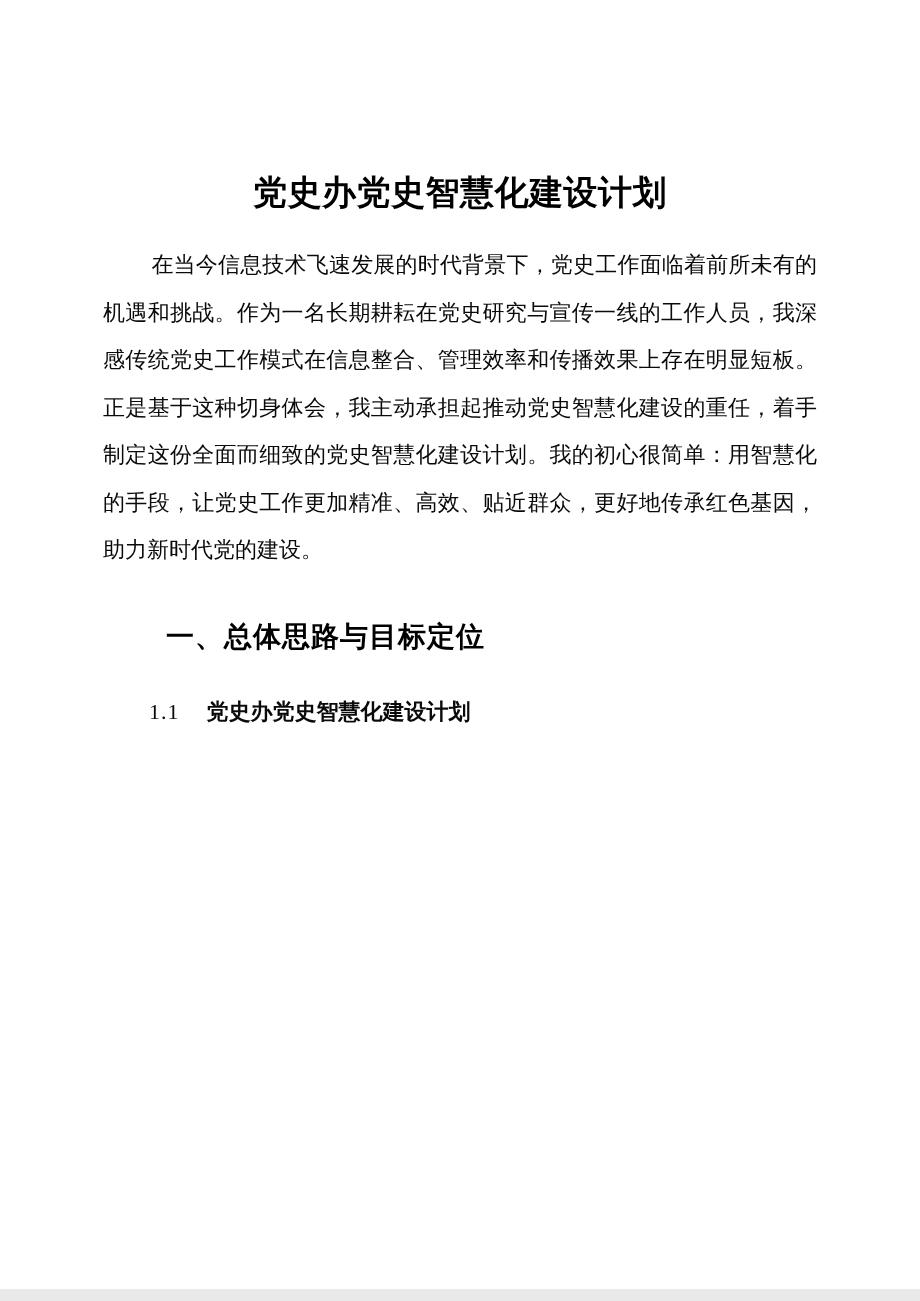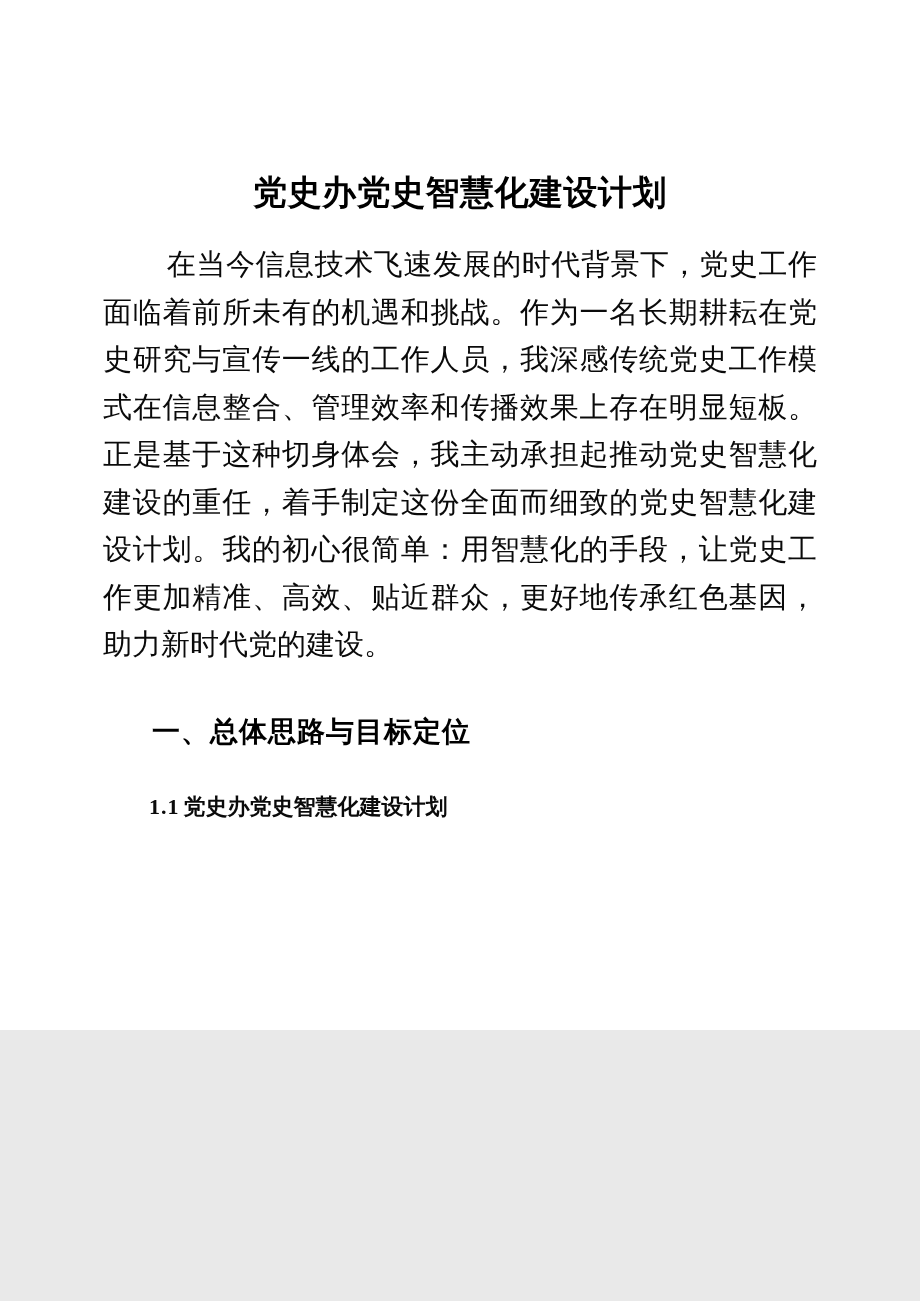--- a/index.html
+++ b/index.html
@@ -1,20 +1,20 @@
 <!DOCTYPE html>
 <html><head>
 <meta charset="utf-8">
 <style>
   * { margin: 0; padding: 0; box-sizing: border-box; }
   html, body { background: #e9e9e9; }
   .page {
     position: relative;
     width: 920px;
-    height: 1030px;
+    height: 1289px;
     margin: 0 auto;
     background: #ffffff;
     color: #000000;
     overflow: hidden;
   }
   .content {
     position: absolute;
     left: 103px;
     right: 103px;
     top: 0;
@@ -24,49 +24,49 @@
     font-family: "Liberation Sans", "DejaVu Sans", sans-serif;
     font-weight: bold;
     font-size: 34px;
     line-height: 48px;
     text-align: center;
     letter-spacing: 0.5px;
     color: #000000;
   }
   .para {
     font-family: "Liberation Serif", "DejaVu Serif", serif;
-    font-size: 29px;
+    font-size: 22px;
     line-height: 47.5px;
     text-align: justify;
     text-indent: 2.2em;
     color: #0a0a0a;
     overflow-wrap: break-word;
   }
   .p-intro { margin-top: 25px; }
   .h-section {
     margin-top: 43px;
-    margin-left: 49px;
+    margin-left: 63px;
     font-family: "Liberation Sans", "DejaVu Sans", sans-serif;
     font-weight: bold;
     font-size: 28px;
     line-height: 40px;
     letter-spacing: 1px;
     color: #000000;
   }
   .h-sub {
     margin-top: 38px;
     margin-left: 46px;
     font-family: "Liberation Serif", "DejaVu Serif", serif;
     font-size: 22px;
     line-height: 33px;
     color: #0a0a0a;
   }
   .h-sub .num {
-    font-weight: bold;
-    margin-right: 4px;
+    font-weight: normal;
+    margin-right: 27px;
     letter-spacing: 1px;
   }
   .p-body { margin-top: 30px; }
 </style>
 </head>
 <body>
 
 <div class="page">
   <div class="content">
 

